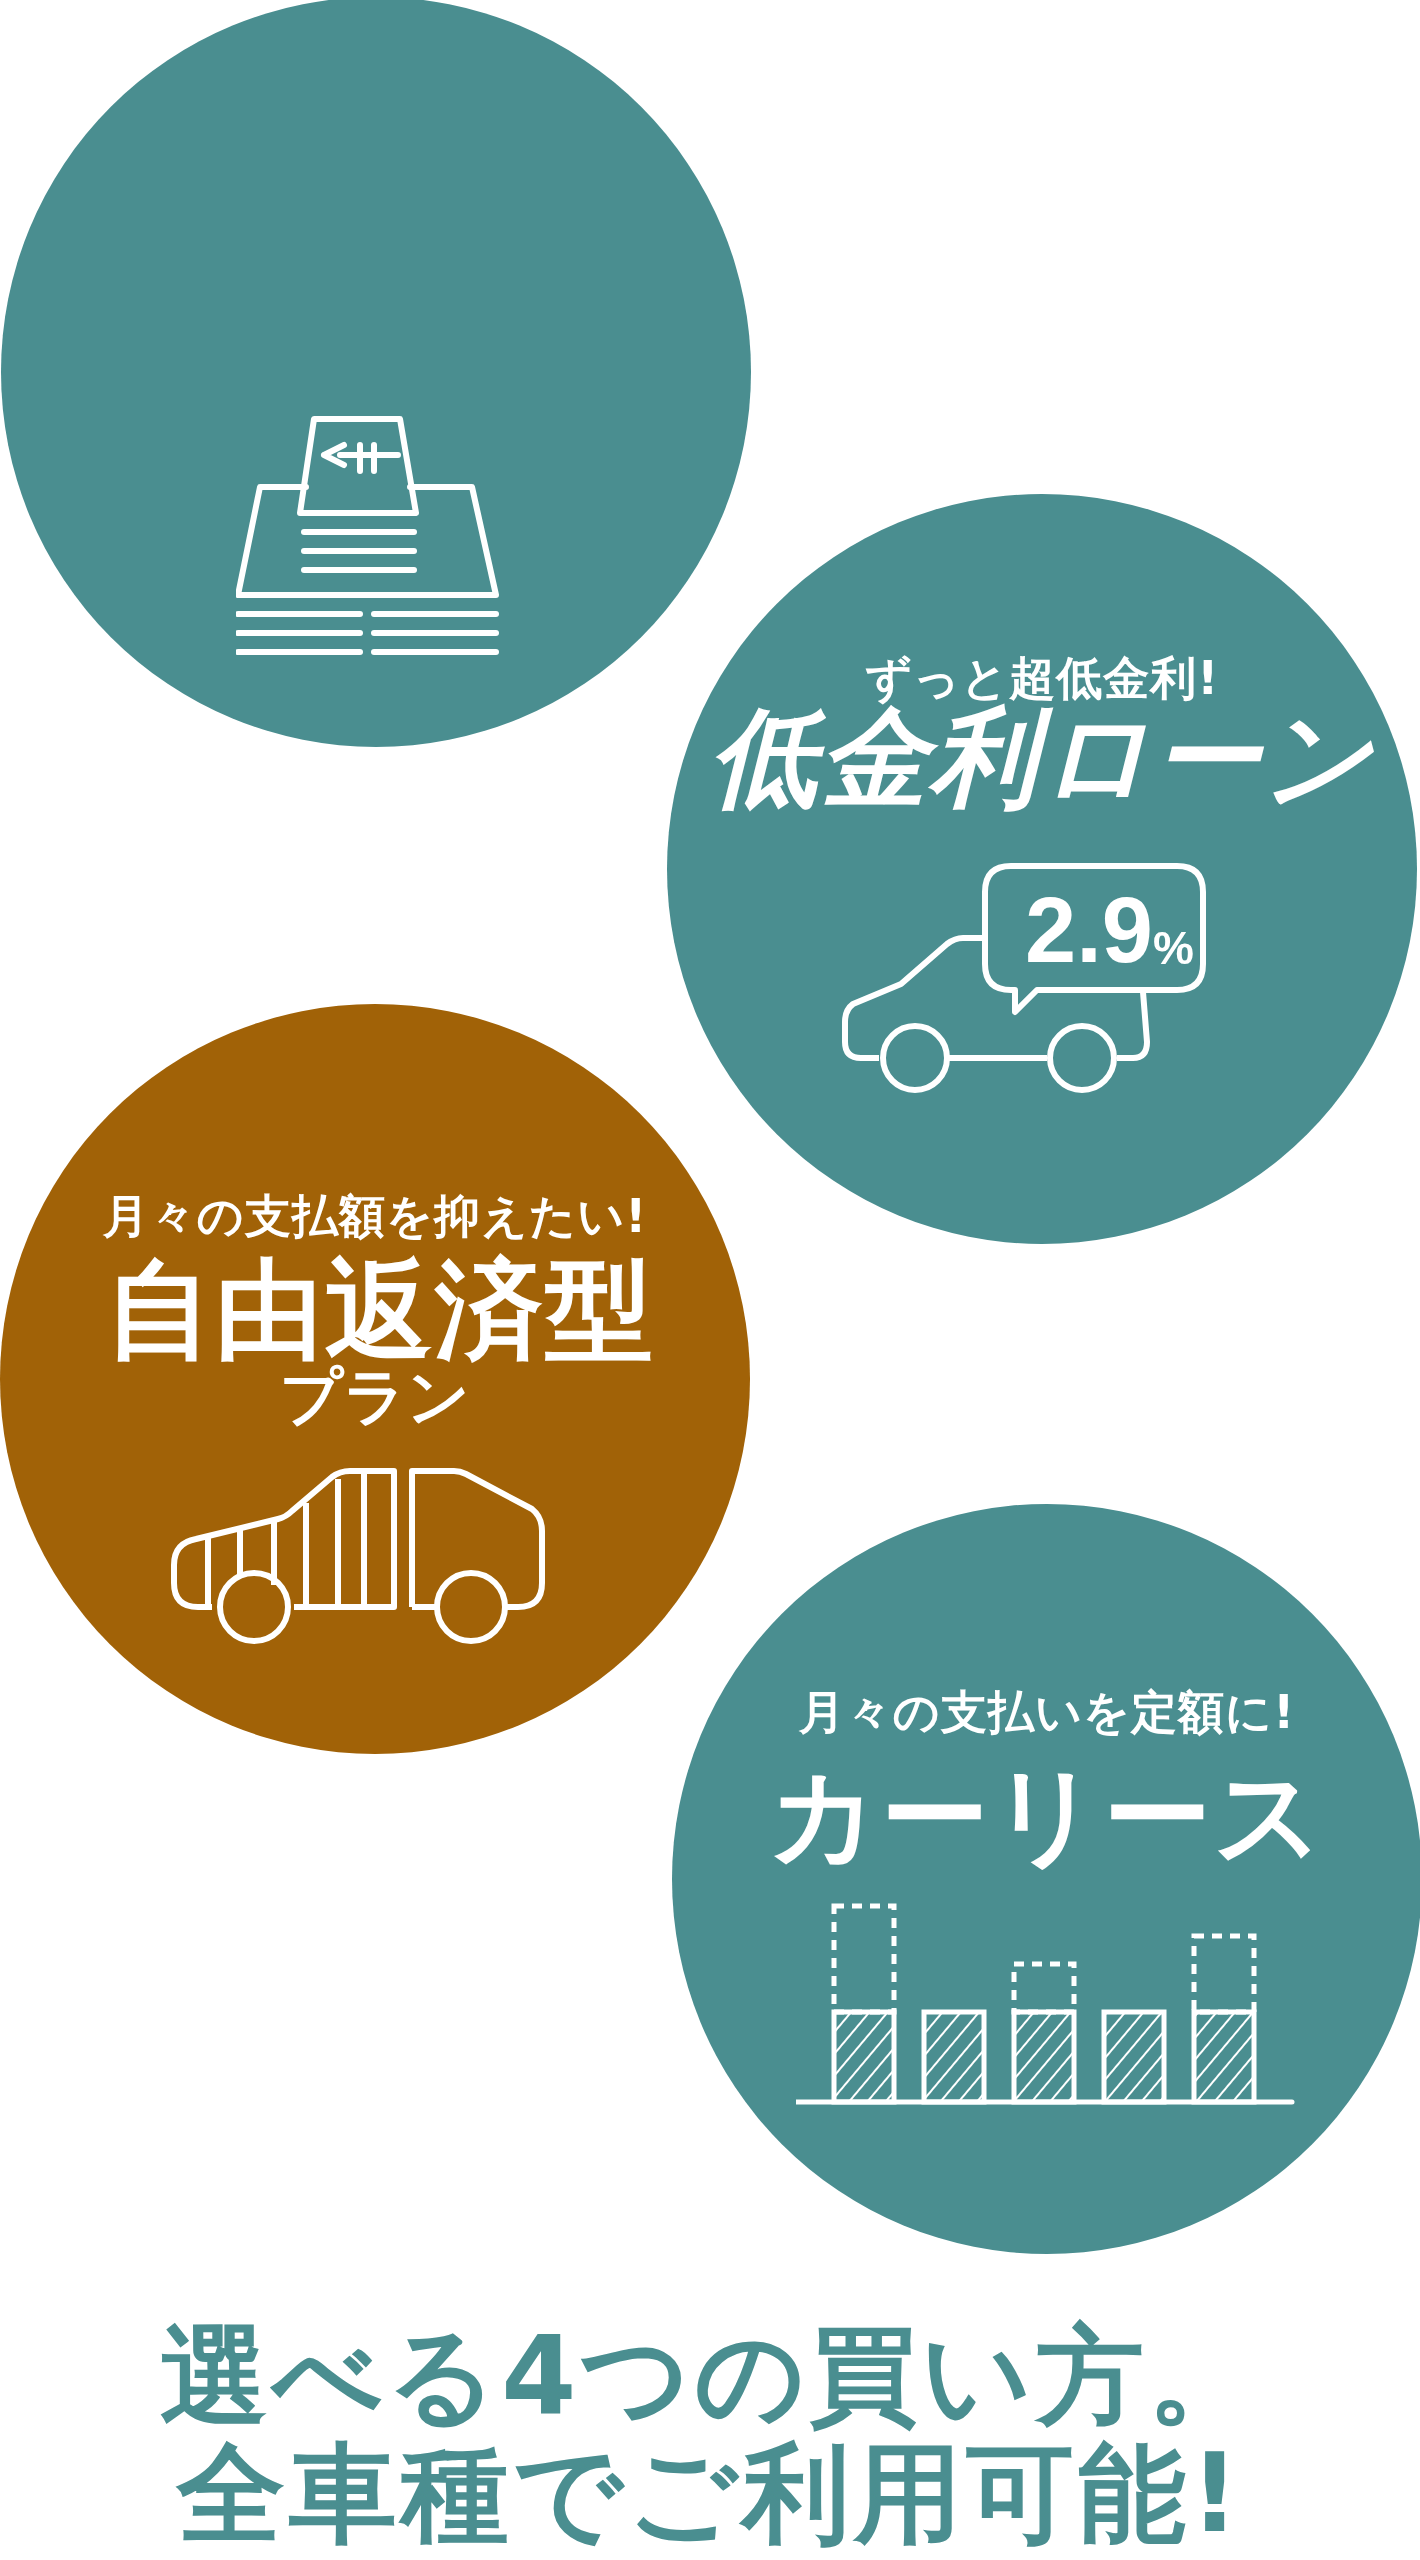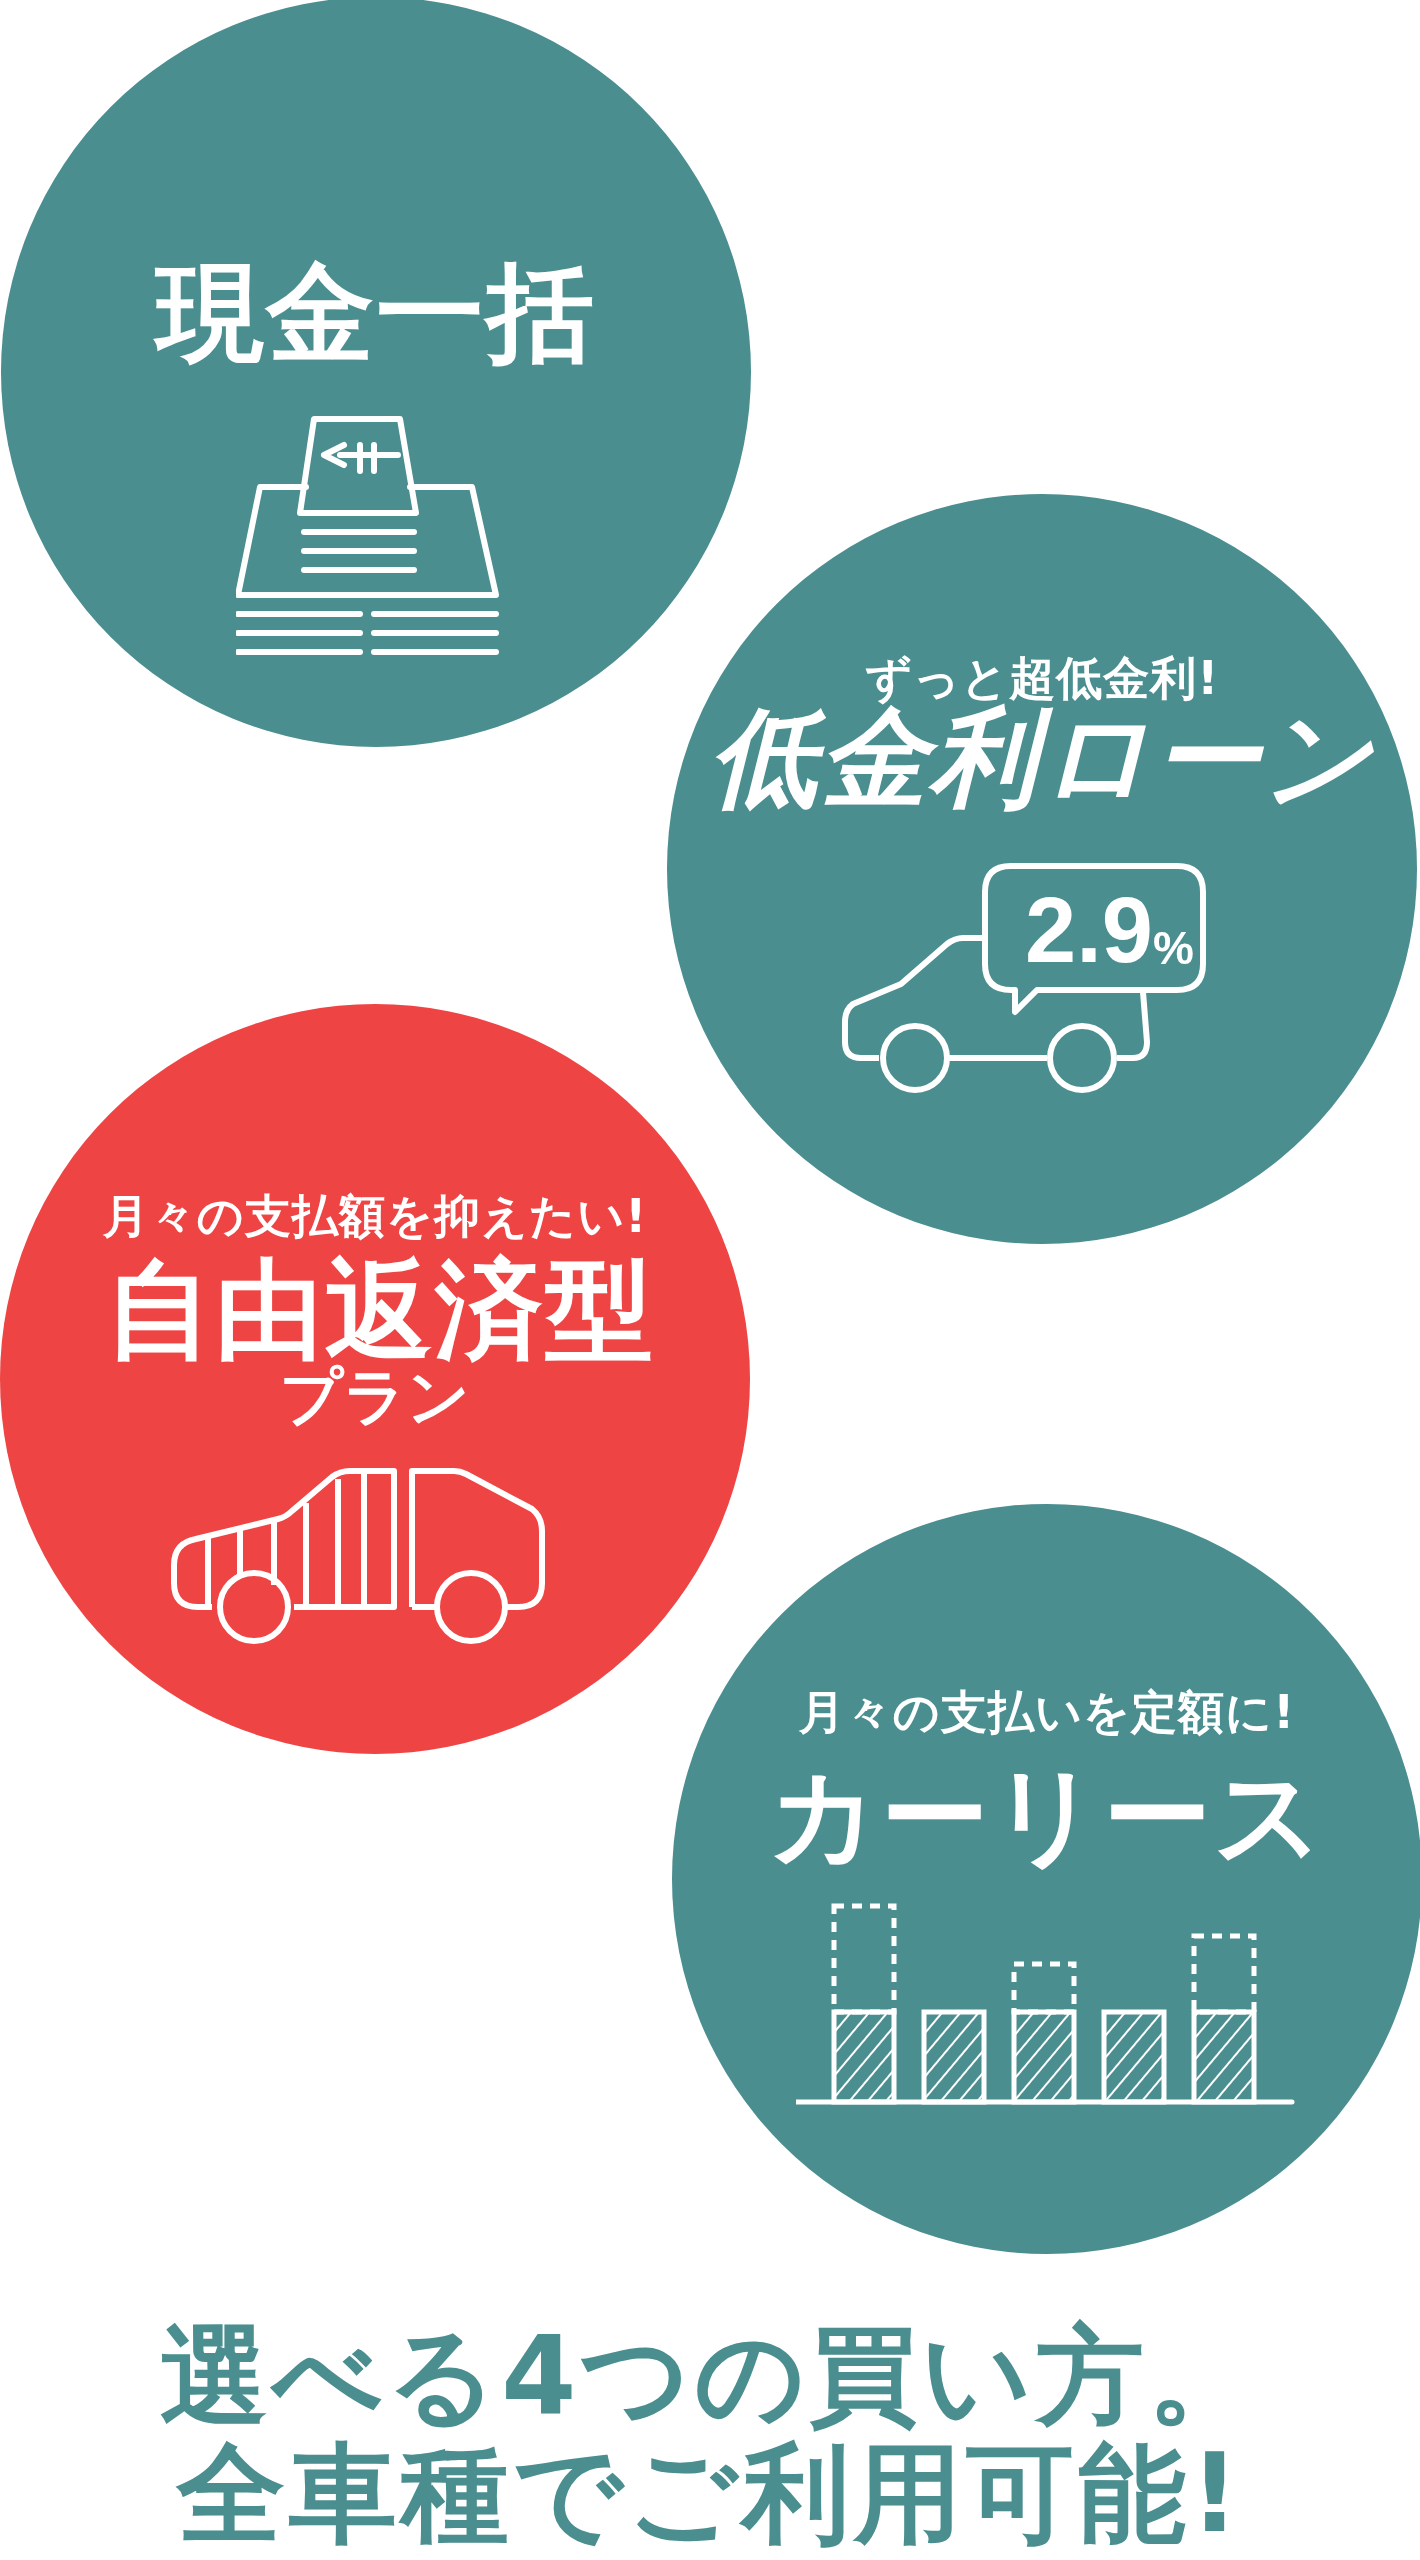--- a/index.html
+++ b/index.html
@@ -1,30 +1,29 @@
 <!DOCTYPE html>
 <html><head>
 <meta charset="utf-8">
 <style>
   html,body{margin:0;padding:0;background:#ffffff;}
   body{width:1420px;height:2560px;position:relative;overflow:hidden;font-family:"DejaVu Sans","Liberation Sans",sans-serif;}
   .circle{position:absolute;width:750px;height:750px;border-radius:50%;color:#fff;text-align:center;}
   .teal{background:#4a8e90;}
-  .blue{background:#ef4444;}
+  .blue{background:#a16207;}
   .sub{position:absolute;left:0;right:0;font-weight:bold;font-size:46px;letter-spacing:1px;white-space:nowrap;}
   .title{position:absolute;left:0;right:0;font-weight:bold;font-size:108px;letter-spacing:2px;white-space:nowrap;line-height:1;}
   .title2{position:absolute;left:0;right:0;font-weight:bold;font-size:62px;line-height:1;text-align:center;}
   .icon{position:absolute;}
   .footer{position:absolute;left:0;width:1420px;text-align:center;color:#4a8e90;font-weight:bold;font-size:108px;line-height:1;white-space:nowrap;letter-spacing:4px;}
 </style>
 </head>
 <body>
 
 <div class="circle teal" style="left:1px;top:-3px;">
-  <div class="title" style="top:262px;">現金一括</div>
   <svg class="icon" width="280" height="250" viewBox="0 0 280 250" style="left:235px;top:418px;" fill="none" stroke="#fff" stroke-width="6" stroke-linecap="round" stroke-linejoin="round">
     <polygon points="78,4 164,4 180,98 64,98"></polygon>
     <path d="M88,40 L108,30 M88,40 L108,50 M104,40 L162,40 M124,30 L124,56 M138,30 L138,56"></path>
     <path d="M70,72 L24,72 L2,180 L260,180 L236,72 L174,72"></path>
     <line x1="68" y1="117" x2="178" y2="117"></line>
       <line x1="68" y1="136" x2="178" y2="136"></line>
       <line x1="68" y1="155" x2="178" y2="155"></line>
     <line x1="2" y1="199" x2="124" y2="199"></line>
       <line x1="138" y1="199" x2="260" y2="199"></line>
     <line x1="2" y1="218" x2="124" y2="218"></line>

